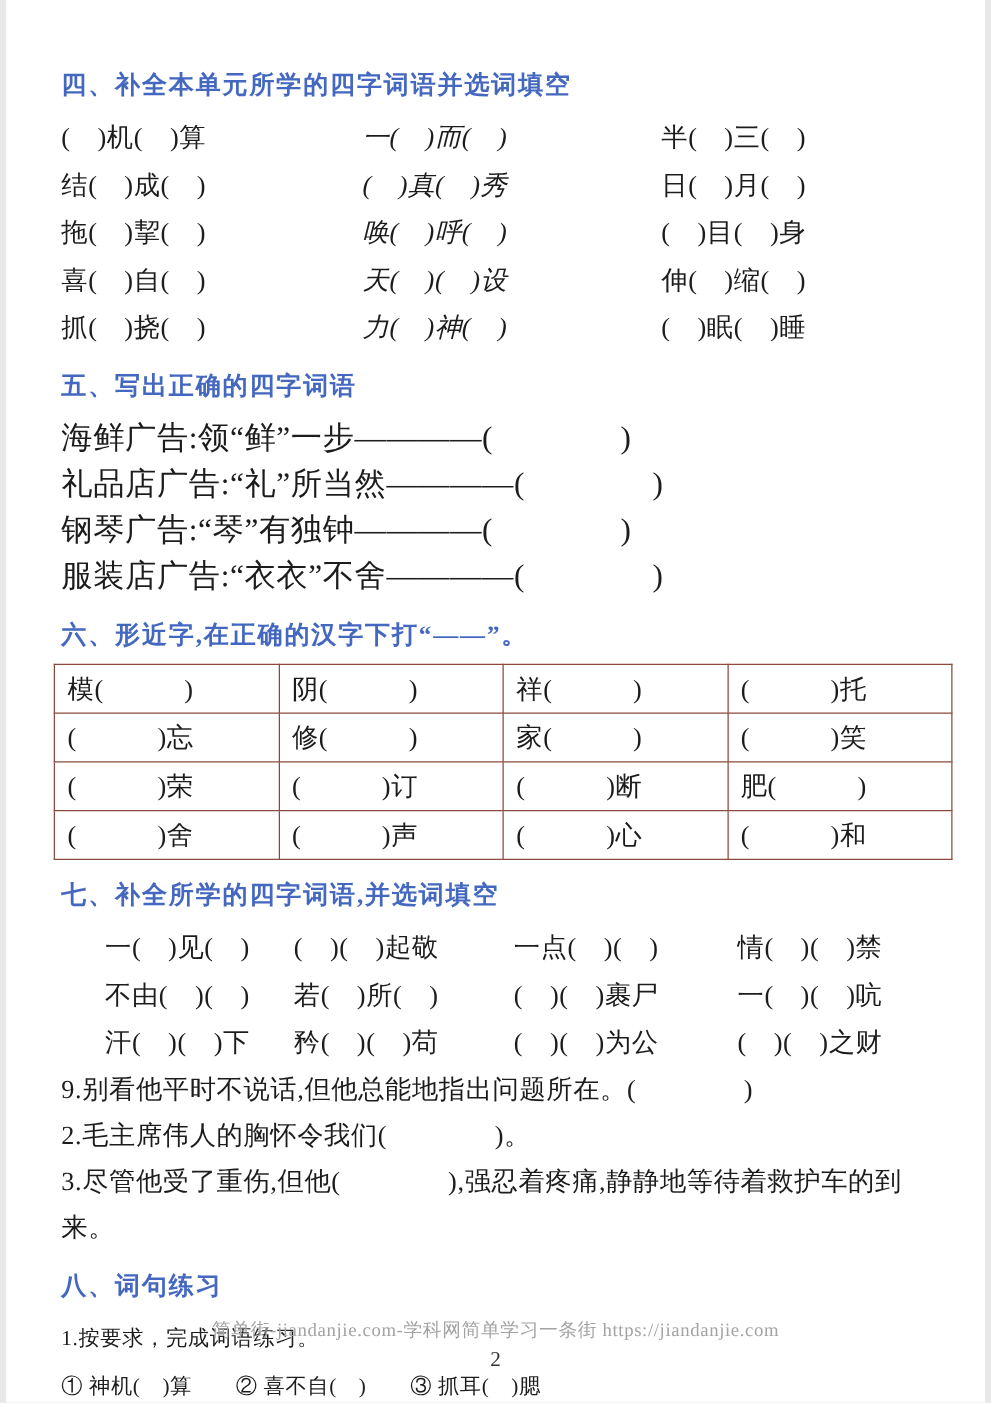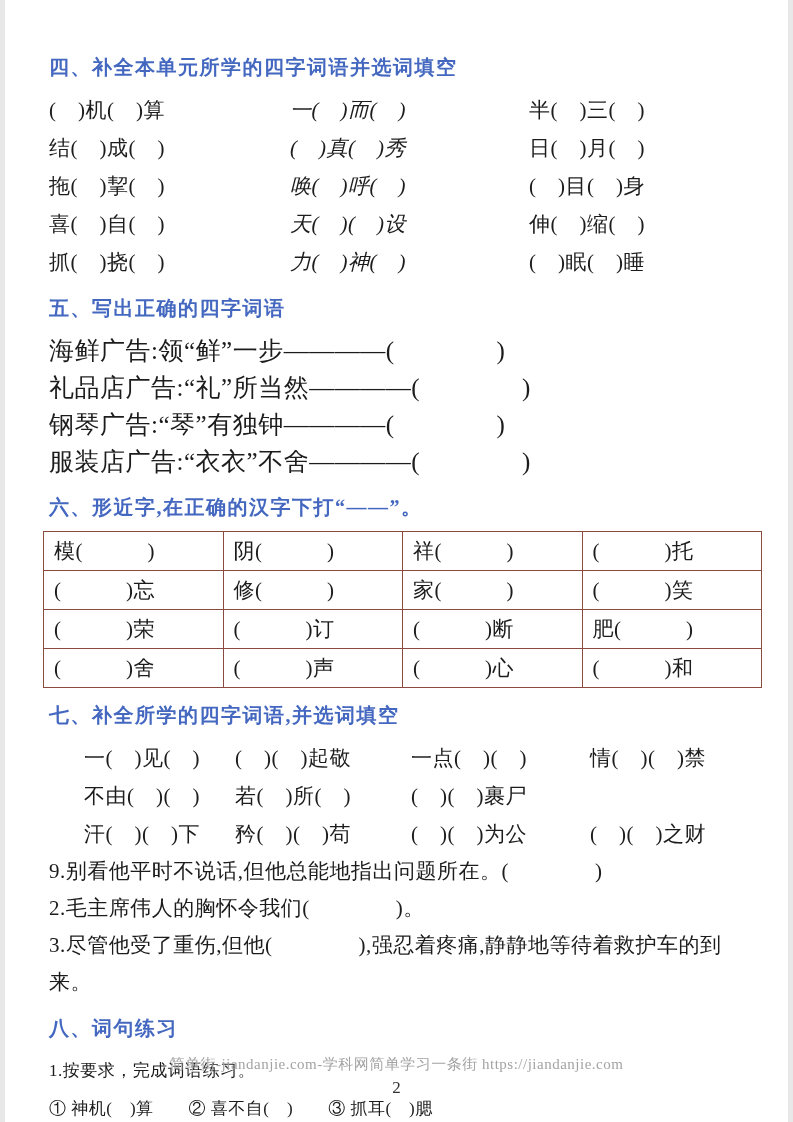--- a/index.html
+++ b/index.html
@@ -120,20 +120,21 @@
     <div class="row4">
       <span>一(　)见(　)</span>
       <span>(　)(　)起敬</span>
       <span>一点(　)(　)</span>
       <span>情(　)(　)禁</span>
     </div>
     <div class="row4">
       <span>不由(　)(　)</span>
       <span>若(　)所(　)</span>
       <span>(　)(　)裹尸</span>
+      <span>一(　)(　)吭</span>
     </div>
     <div class="row4">
       <span>汗(　)(　)下</span>
       <span>矜(　)(　)苟</span>
       <span>(　)(　)为公</span>
       <span>(　)(　)之财</span>
     </div>
     <div class="sentence">9.别看他平时不说话,但他总能地指出问题所在。(　　　　)</div>
     <div class="sentence">2.毛主席伟人的胸怀令我们(　　　　)。</div>
     <div class="sentence">3.尽管他受了重伤,但他(　　　　),强忍着疼痛,静静地等待着救护车的到来。</div>

